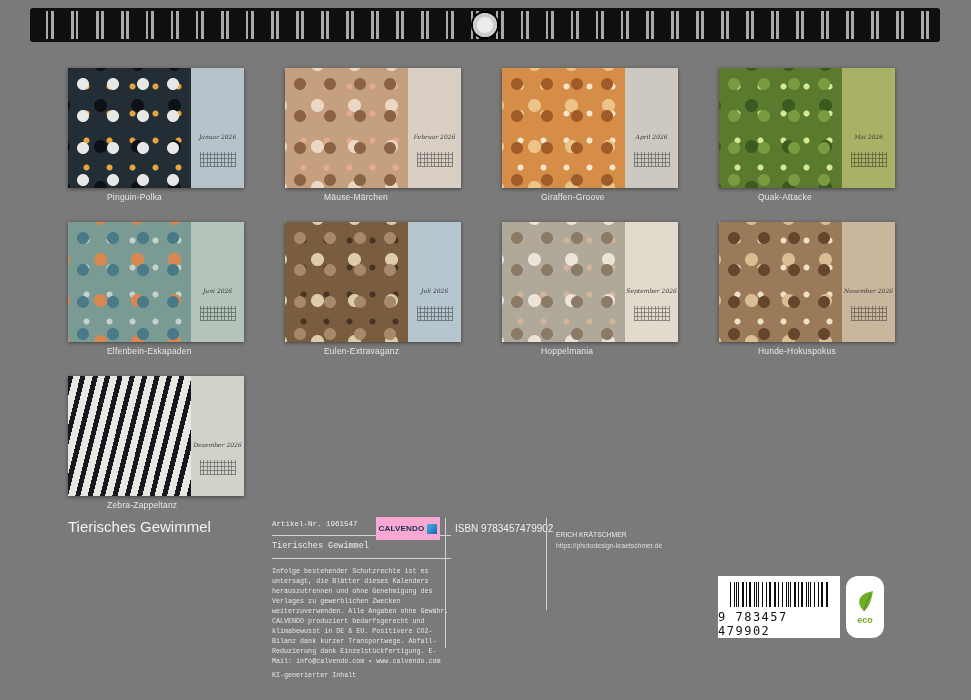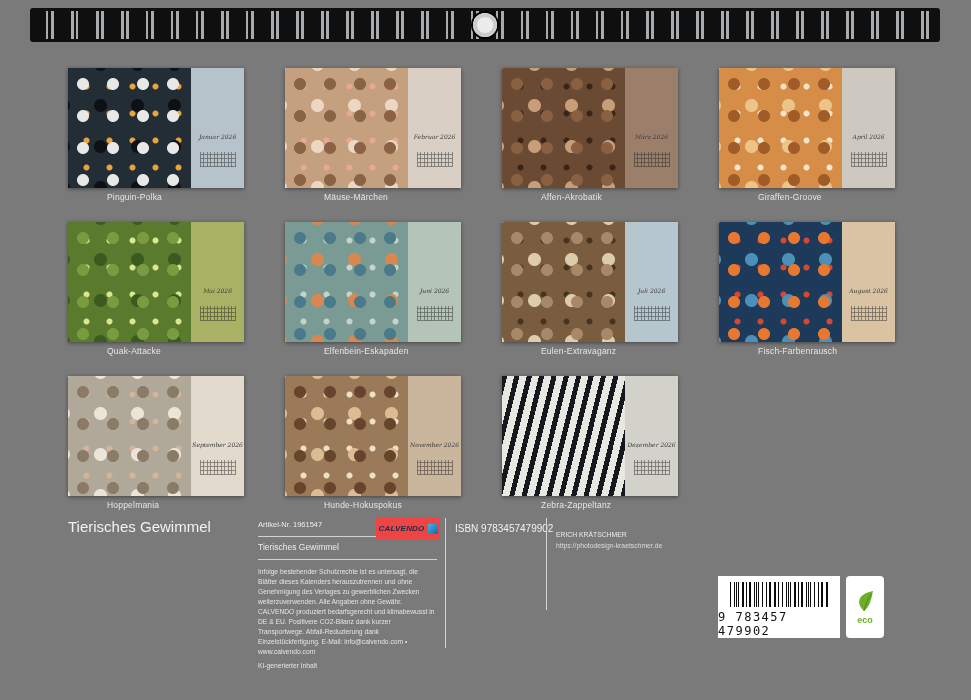--- a/index.html
+++ b/index.html
@@ -27,48 +27,48 @@
   .month-label{position:absolute;left:50%;top:54%;transform:translateX(-50%);
     font-family:"DejaVu Serif", serif;font-style:italic;font-size:6px;
     white-space:nowrap;color:#3a3a3a;}
   .mini-cal{position:absolute;left:16%;right:16%;top:70%;height:15px;opacity:.55;
     background:
       repeating-linear-gradient(90deg, rgba(35,35,35,.8) 0 1px, transparent 1px 3.5px),
       repeating-linear-gradient(0deg, rgba(35,35,35,.8) 0 1px, transparent 1px 4px);}
   .tile-caption{margin-top:4px;font-size:8.5px;color:#e6e6e6;letter-spacing:.2px;padding-left:39px;}
   
   .footer-title{position:absolute;left:68px;top:518px;font-size:15px;color:#f2f2f2;}
-  .col-mid{position:absolute;left:258px;top:520px;width:179px;color:#ececec;}
+  .col-mid{position:absolute;left:272px;top:520px;width:179px;color:#ececec;font-family:Liberation Mono, monospace;}
   .article-no{font-size:7.5px;}
   .hr{border-top:1px solid #d2d2d2;margin:7px 0 5px;}
   .inner-title{font-size:8.5px;}
   .legal{font-size:6.7px;line-height:1.5;color:#e4e4e4;margin-top:7px;}
   .legal p{margin:0 0 4px;}
-  .calvendo-logo{position:absolute;left:376px;top:517px;width:64px;height:23px;background:#ef4444;
-    display:flex;align-items:center;justify-content:center;gap:3px;border-radius:1px;font-style:italic;}
+  .calvendo-logo{position:absolute;left:376px;top:517px;width:64px;height:23px;background:#f9a8d4;
+    display:flex;align-items:center;justify-content:center;gap:3px;border-radius:1px;}
   .logo-text{color:#16304e;font-weight:bold;font-size:8px;letter-spacing:.2px;}
   .logo-square{width:10px;height:10px;}
   .vline{position:absolute;border-left:1px solid #d4d4d4;}
   .vline-1{left:445px;top:518px;height:130px;}
   .vline-2{left:546px;top:518px;height:92px;}
   .isbn{position:absolute;left:455px;top:523px;font-size:10px;color:#f2f2f2;}
   .col-right{position:absolute;left:556px;top:521px;color:#ececec;}
   .publisher{font-size:7.5px;line-height:1.55;}
   .author{margin-top:9px;font-size:6.8px;line-height:1.55;}
   .author-site{color:#dcdcdc;}
   
   .barcode-box{position:absolute;left:718px;top:576px;width:122px;height:62px;background:#fff;
     display:flex;flex-direction:column;align-items:center;padding-top:6px;box-sizing:border-box;}
   .bars{width:98px;height:37px;background:
       repeating-linear-gradient(90deg,#0c0c0c 0 1.5px, transparent 1.5px 4px),
       repeating-linear-gradient(90deg,#0c0c0c 0 1px, transparent 1px 6.5px),
       #fff;}
   .barcode-digits{font-family:"DejaVu Sans Mono", monospace;font-size:12px;color:#111;
     margin-top:3px;letter-spacing:1.5px;}
-  .eco-box{position:absolute;left:846px;top:576px;width:38px;height:62px;background:#fff;border-radius:4px;
+  .eco-box{position:absolute;left:846px;top:576px;width:38px;height:62px;background:#fff;border-radius:12px;
     display:flex;flex-direction:column;align-items:center;justify-content:center;gap:2px;}
   .eco-label{font-size:9px;font-weight:bold;}
 </style>
 </head>
 <body>
 
 <div class="binding">
   <div class="binding-rings"></div>
   <div class="hanger-hole"></div>
 </div>
@@ -89,30 +89,20 @@
         <div class="tile-art" style="background-color: rgb(196, 160, 126); background-image: radial-gradient(circle, rgb(138, 98, 68) 5.5px, transparent 6.5px), radial-gradient(circle, rgb(236, 216, 194) 6px, transparent 7px), radial-gradient(circle, rgb(232, 168, 152) 2.5px, transparent 3.5px); background-size: 30px 32px, 37px 41px, 23px 27px; background-position: 0px 0px, 14px 17px, 7px 5px;"></div>
         <div class="tile-panel" style="background-color: rgb(217, 207, 196);">
           <div class="month-label">Februar 2026</div>
           <div class="mini-cal"></div>
         </div>
       </div>
       <div class="tile-caption">Mäuse-Märchen</div>
     </div>
     <div class="tile">
       <div class="tile-media">
-        <div class="tile-art" style="background-color: rgb(107, 74, 51); background-image: radial-gradient(circle, rgb(138, 96, 67) 5.5px, transparent 6.5px), radial-gradient(circle, rgb(200, 158, 120) 6px, transparent 7px), radial-gradient(circle, rgb(58, 36, 23) 2.5px, transparent 3.5px); background-size: 30px 32px, 37px 41px, 23px 27px; background-position: 0px 0px, 14px 17px, 7px 5px;"></div>
-        <div class="tile-panel" style="background-color: rgb(155, 127, 107);">
-          <div class="month-label">März 2026</div>
-          <div class="mini-cal"></div>
-        </div>
-      </div>
-      <div class="tile-caption">Affen-Akrobatik</div>
-    </div>
-    <div class="tile">
-      <div class="tile-media">
         <div class="tile-art" style="background-color: rgb(213, 141, 72); background-image: radial-gradient(circle, rgb(160, 92, 40) 5.5px, transparent 6.5px), radial-gradient(circle, rgb(236, 196, 136) 6px, transparent 7px), radial-gradient(circle, rgb(244, 230, 204) 2.5px, transparent 3.5px); background-size: 30px 32px, 37px 41px, 23px 27px; background-position: 0px 0px, 14px 17px, 7px 5px;"></div>
         <div class="tile-panel" style="background-color: rgb(205, 201, 193);">
           <div class="month-label">April 2026</div>
           <div class="mini-cal"></div>
         </div>
       </div>
       <div class="tile-caption">Giraffen-Groove</div>
     </div>
     <div class="tile">
       <div class="tile-media">
@@ -136,30 +126,20 @@
     </div>
     <div class="tile">
       <div class="tile-media">
         <div class="tile-art" style="background-color: rgb(122, 92, 62); background-image: radial-gradient(circle, rgb(168, 136, 106) 5.5px, transparent 6.5px), radial-gradient(circle, rgb(220, 204, 172) 6px, transparent 7px), radial-gradient(circle, rgb(70, 52, 34) 2.5px, transparent 3.5px); background-size: 30px 32px, 37px 41px, 23px 27px; background-position: 0px 0px, 14px 17px, 7px 5px;"></div>
         <div class="tile-panel" style="background-color: rgb(182, 198, 206);">
           <div class="month-label">Juli 2026</div>
           <div class="mini-cal"></div>
         </div>
       </div>
       <div class="tile-caption">Eulen-Extravaganz</div>
-    </div>
-    <div class="tile">
-      <div class="tile-media">
-        <div class="tile-art" style="background-color: rgb(30, 58, 90); background-image: radial-gradient(circle, rgb(232, 120, 48) 5.5px, transparent 6.5px), radial-gradient(circle, rgb(74, 144, 184) 6px, transparent 7px), radial-gradient(circle, rgb(216, 72, 48) 2.5px, transparent 3.5px); background-size: 30px 32px, 37px 41px, 23px 27px; background-position: 0px 0px, 14px 17px, 7px 5px;"></div>
-        <div class="tile-panel" style="background-color: rgb(217, 195, 163);">
-          <div class="month-label">August 2026</div>
-          <div class="mini-cal"></div>
-        </div>
-      </div>
-      <div class="tile-caption">Fisch-Farbenrausch</div>
     </div>
     <div class="tile">
       <div class="tile-media">
         <div class="tile-art" style="background-color: rgb(176, 168, 152); background-image: radial-gradient(circle, rgb(138, 122, 102) 5.5px, transparent 6.5px), radial-gradient(circle, rgb(236, 228, 216) 6px, transparent 7px), radial-gradient(circle, rgb(212, 180, 154) 2.5px, transparent 3.5px); background-size: 30px 32px, 37px 41px, 23px 27px; background-position: 0px 0px, 14px 17px, 7px 5px;"></div>
         <div class="tile-panel" style="background-color: rgb(226, 218, 205);">
           <div class="month-label">September 2026</div>
           <div class="mini-cal"></div>
         </div>
       </div>
       <div class="tile-caption">Hoppelmania</div>

